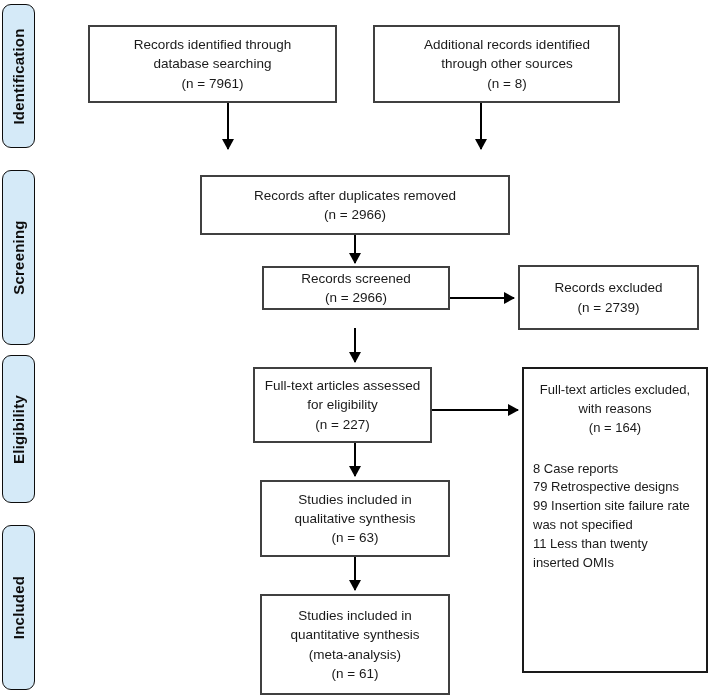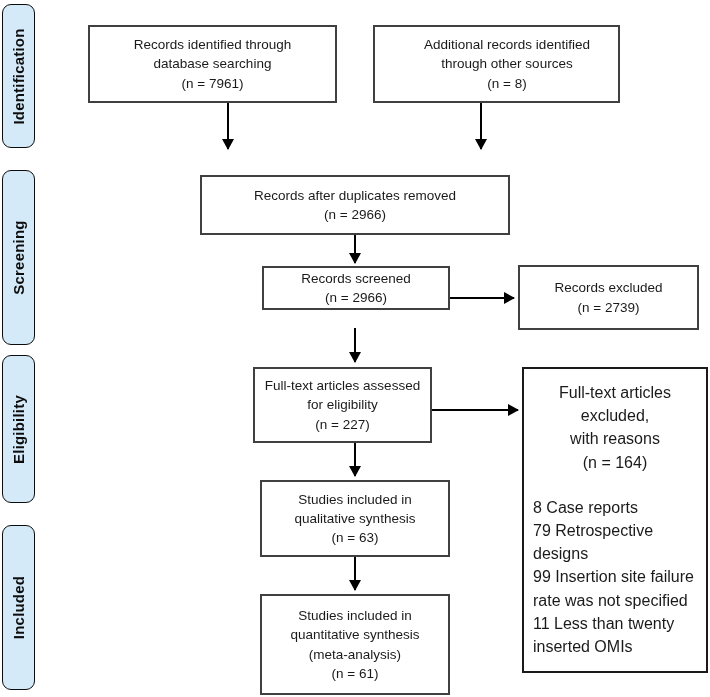--- a/index.html
+++ b/index.html
@@ -67,21 +67,21 @@
   #box-qualitative         { left: 260px; top: 480px; width: 190px; height: 77px; }
   #box-quantitative        { left: 260px; top: 594px; width: 190px; height: 101px; }
 
   
   #box-fulltext-excluded {
     position: absolute;
     left: 522px; top: 367px; width: 186px; height: 306px;
     background: #ffffff;
     border: 2px solid #1a1a1a;
     box-sizing: border-box;
-    font-size: 16px;
+    font-size: 13px;
     line-height: 1.45;
     padding: 12px 9px 8px 9px;
   }
   #box-fulltext-excluded .heading {
     text-align: center;
     white-space: pre-line;
     margin-bottom: 22px;
   }
   #box-fulltext-excluded .reason {
     text-align: left;

